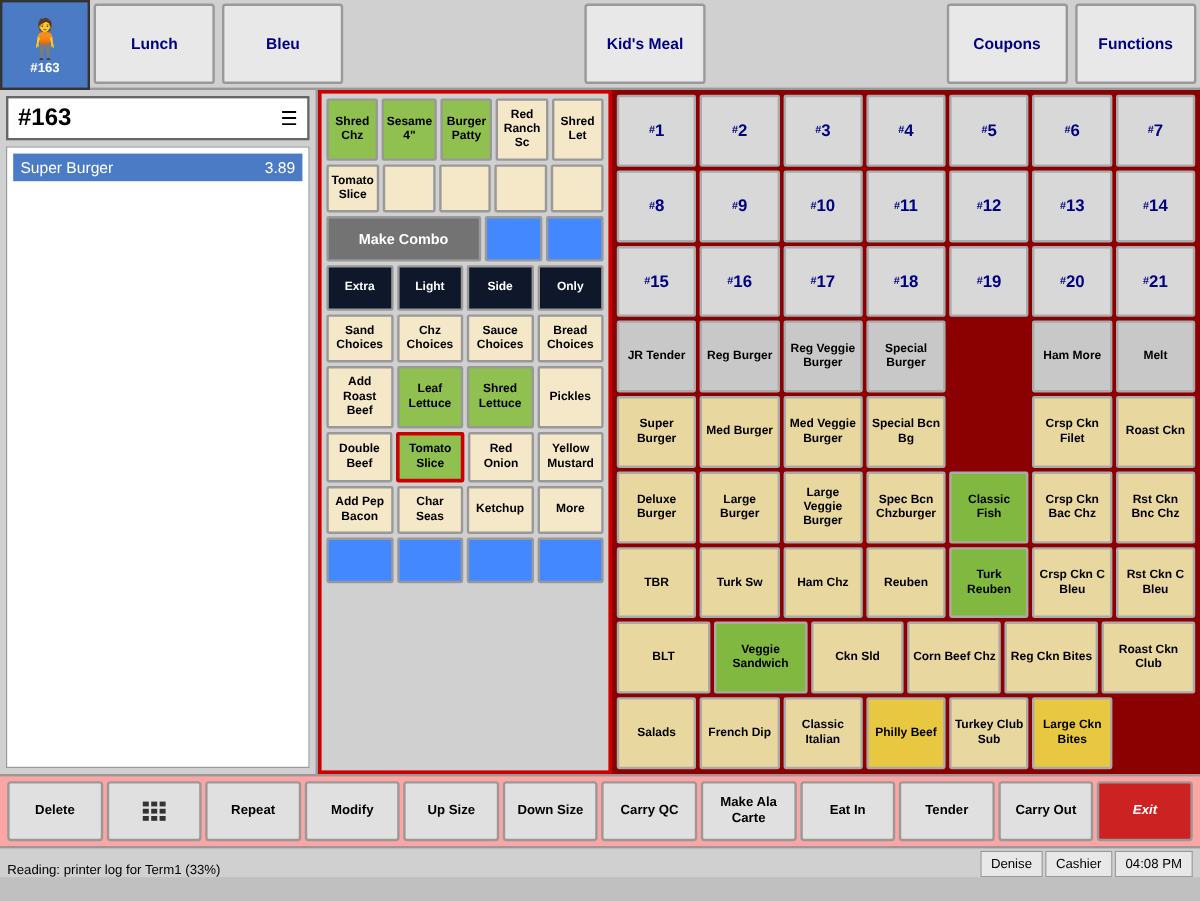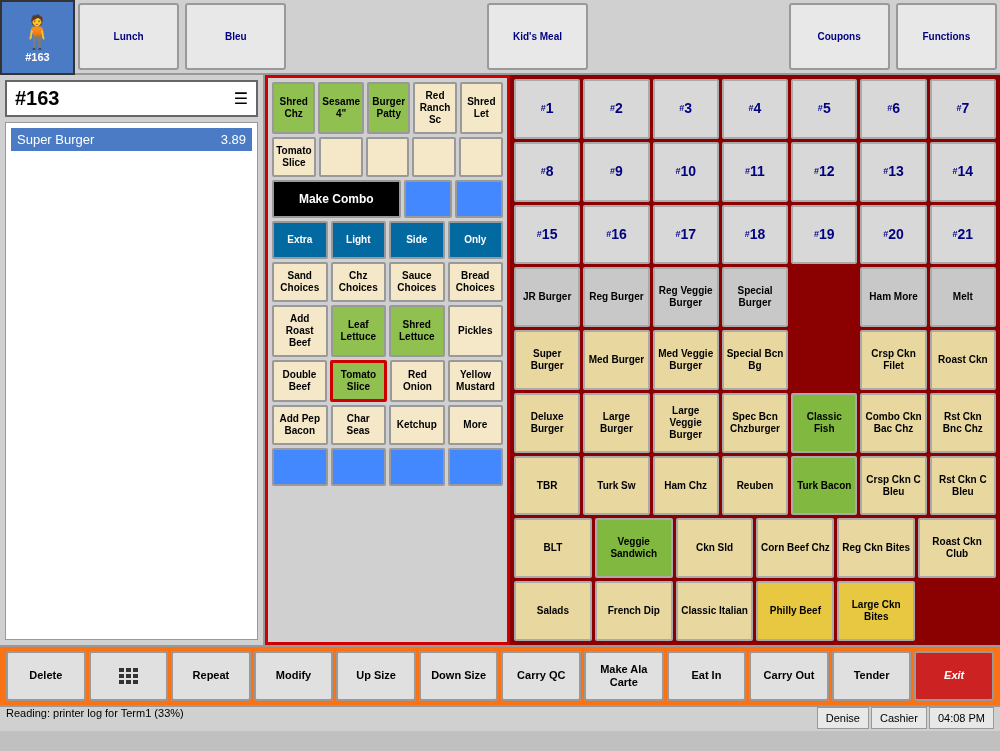--- a/index.html
+++ b/index.html
@@ -3,64 +3,64 @@
   <meta charset="utf-8">
   <style>
     * { box-sizing: border-box; margin: 0; padding: 0; }
     body { width: 1000px; height: 751px; background: #c0c0c0; font-family: Arial, sans-serif; overflow: hidden; position: relative; }
 
     
     .top-nav { display: flex; height: 75px; background: #d0d0d0; border-bottom: 2px solid #999; }
     .top-nav-logo { width: 75px; height: 75px; background: #4a7bc4; display: flex; flex-direction: column; align-items: center; justify-content: center; border: 2px solid #333; flex-shrink: 0; }
     .top-nav-logo .person-icon { color: white; font-size: 32px; }
     .top-nav-logo .num-label { color: white; font-size: 11px; font-weight: bold; }
-    .nav-btn { flex: 1; background: #e8e8e8; border: 2px solid #999; display: flex; align-items: center; justify-content: center; font-size: 10px; font-weight: bold; color: #000080; cursor: pointer; margin: 3px; border-radius: 3px; }
+    .nav-btn { flex: 1; background: #e8e8e8; border: 2px solid #999; display: flex; align-items: center; justify-content: center; font-size: 13px; font-weight: bold; color: #000080; cursor: pointer; margin: 3px; border-radius: 3px; }
     .nav-spacer { flex: 2; }
 
     
     .main-area { display: flex; height: 570px; }
 
     
     .left-panel { width: 265px; background: #d0d0d0; border-right: 2px solid #999; display: flex; flex-direction: column; }
     .order-header { display: flex; align-items: center; background: white; border: 2px solid #666; margin: 5px; padding: 5px 8px; }
     .order-num { font-size: 20px; font-weight: bold; flex: 1; }
     .order-icon { font-size: 16px; cursor: pointer; }
     .order-items { flex: 1; padding: 5px; background: white; margin: 0 5px 5px 5px; border: 1px solid #999; }
     .order-item { background: #4a7bc4; color: white; padding: 4px 6px; margin-bottom: 2px; display: flex; justify-content: space-between; font-size: 13px; }
 
     
     .modifier-panel { width: 245px; border: 3px solid #cc0000; background: #d0d0d0; padding: 4px; display: flex; flex-direction: column; gap: 3px; z-index: 10; }
     .mod-row { display: flex; gap: 3px; justify-content: space-between; }
     .mod-btn { flex: 1; padding: 6px 2px; font-size: 10px; font-weight: bold; text-align: center; cursor: pointer; border: 2px solid #999; border-radius: 2px; line-height: 1.2; min-height: 38px; display: flex; align-items: center; justify-content: center; }
     .mod-btn-beige { background: #f5e8c8; color: #000; }
     .mod-btn-green { background: #90c050; color: #000; }
     .mod-btn-blue { background: #4488ff; color: white; }
-    .mod-btn-red { background: #0369a1; color: white; }
-    .combo-btn { background: #000000; color: white; font-size: 12px; font-weight: bold; flex: 3; }
+    .mod-btn-red { background: #0f172a; color: white; }
+    .combo-btn { background: #737373; color: white; font-size: 12px; font-weight: bold; flex: 3; }
 
     
     .right-panel { flex: 1; background: #8b0000; padding: 4px; display: flex; flex-direction: column; gap: 3px; }
     .menu-row { display: flex; gap: 3px; flex: 1; }
     .menu-btn { flex: 1; border: 2px solid #aaa; border-radius: 2px; display: flex; align-items: center; justify-content: center; text-align: center; font-size: 10px; font-weight: bold; cursor: pointer; padding: 2px; line-height: 1.2; min-width: 0; }
     .menu-btn-gray { background: #c8c8c8; color: #000; }
     .menu-btn-num { background: #d8d8d8; color: #000080; font-size: 14px; font-weight: bold; }
     .menu-btn-tan { background: #e8d8a0; color: #000; }
     .menu-btn-green { background: #80b840; color: #000; }
     .menu-btn-yellow { background: #e8c840; color: #000; }
     .menu-btn-empty { background: #8b0000; border-color: #8b0000; }
     .num-sup { font-size: 9px; vertical-align: super; }
 
     
-    .bottom-toolbar { height: 60px; background: #f97316; display: flex; align-items: center; gap: 3px; padding: 4px 6px; border-top: 2px solid #999; }
+    .bottom-toolbar { height: 60px; background: #fca5a5; display: flex; align-items: center; gap: 3px; padding: 4px 6px; border-top: 2px solid #999; }
     .tool-btn { flex: 1; height: 50px; background: #e0e0e0; border: 2px solid #999; border-radius: 3px; display: flex; align-items: center; justify-content: center; font-size: 11px; font-weight: bold; cursor: pointer; text-align: center; line-height: 1.2; }
     .tool-btn-red { background: #cc2222; color: white; font-style: italic; }
     .tool-btn-calc { background: #e0e0e0; }
 
     
-    .status-bar { height: 26px; background: #d0d0d0; border-top: 2px solid #999; display: flex; align-items: flex-start; font-size: 11px; padding: 0 6px; gap: 0; }
+    .status-bar { height: 26px; background: #d0d0d0; border-top: 2px solid #999; display: flex; align-items: flex-end; font-size: 11px; padding: 0 6px; gap: 0; }
     .status-left { flex: 1; }
     .status-section { border: 1px solid #999; padding: 2px 8px; background: #e8e8e8; height: 22px; display: flex; align-items: center; margin-left: 2px; font-size: 11px; }
   </style>
 </head>
 <body>
 
 <div class="top-nav">
   <div class="top-nav-logo">
     <div class="person-icon">🧍</div>
     <div class="num-label">#163</div>
@@ -181,21 +181,21 @@
       <div class="menu-btn menu-btn-num"><span class="num-sup">#</span>15</div>
       <div class="menu-btn menu-btn-num"><span class="num-sup">#</span>16</div>
       <div class="menu-btn menu-btn-num"><span class="num-sup">#</span>17</div>
       <div class="menu-btn menu-btn-num"><span class="num-sup">#</span>18</div>
       <div class="menu-btn menu-btn-num"><span class="num-sup">#</span>19</div>
       <div class="menu-btn menu-btn-num"><span class="num-sup">#</span>20</div>
       <div class="menu-btn menu-btn-num"><span class="num-sup">#</span>21</div>
     </div>
 
     <div class="menu-row">
-      <div class="menu-btn menu-btn-gray">JR Burger</div>
+      <div class="menu-btn menu-btn-gray">JR Tender</div>
       <div class="menu-btn menu-btn-gray">Reg Burger</div>
       <div class="menu-btn menu-btn-gray">Reg Veggie Burger</div>
       <div class="menu-btn menu-btn-gray">Special Burger</div>
       <div class="menu-btn menu-btn-empty"></div>
       <div class="menu-btn menu-btn-gray">Ham More</div>
       <div class="menu-btn menu-btn-gray">Melt</div>
     </div>
 
     <div class="menu-row">
       <div class="menu-btn menu-btn-tan">Super Burger</div>
@@ -206,48 +206,49 @@
       <div class="menu-btn menu-btn-tan">Crsp Ckn Filet</div>
       <div class="menu-btn menu-btn-tan">Roast Ckn</div>
     </div>
 
     <div class="menu-row">
       <div class="menu-btn menu-btn-tan">Deluxe Burger</div>
       <div class="menu-btn menu-btn-tan">Large Burger</div>
       <div class="menu-btn menu-btn-tan">Large Veggie Burger</div>
       <div class="menu-btn menu-btn-tan">Spec Bcn Chzburger</div>
       <div class="menu-btn menu-btn-green">Classic Fish</div>
-      <div class="menu-btn menu-btn-tan">Combo Ckn Bac Chz</div>
+      <div class="menu-btn menu-btn-tan">Crsp Ckn Bac Chz</div>
       <div class="menu-btn menu-btn-tan">Rst Ckn Bnc Chz</div>
     </div>
 
     <div class="menu-row">
       <div class="menu-btn menu-btn-tan">TBR</div>
       <div class="menu-btn menu-btn-tan">Turk Sw</div>
       <div class="menu-btn menu-btn-tan">Ham Chz</div>
       <div class="menu-btn menu-btn-tan">Reuben</div>
-      <div class="menu-btn menu-btn-green">Turk Bacon</div>
+      <div class="menu-btn menu-btn-green">Turk Reuben</div>
       <div class="menu-btn menu-btn-tan">Crsp Ckn C Bleu</div>
       <div class="menu-btn menu-btn-tan">Rst Ckn C Bleu</div>
     </div>
 
     <div class="menu-row">
       <div class="menu-btn menu-btn-tan">BLT</div>
       <div class="menu-btn menu-btn-green">Veggie Sandwich</div>
       <div class="menu-btn menu-btn-tan">Ckn Sld</div>
       <div class="menu-btn menu-btn-tan">Corn Beef Chz</div>
       <div class="menu-btn menu-btn-tan">Reg Ckn Bites</div>
       <div class="menu-btn menu-btn-tan">Roast Ckn Club</div>
     </div>
 
     <div class="menu-row">
       <div class="menu-btn menu-btn-tan">Salads</div>
       <div class="menu-btn menu-btn-tan">French Dip</div>
       <div class="menu-btn menu-btn-tan">Classic Italian</div>
       <div class="menu-btn menu-btn-yellow">Philly Beef</div>
+      <div class="menu-btn menu-btn-tan">Turkey Club Sub</div>
       <div class="menu-btn menu-btn-yellow">Large Ckn Bites</div>
       <div class="menu-btn menu-btn-empty"></div>
     </div>
   </div>
 </div>
 
 <div class="bottom-toolbar">
   <div class="tool-btn">Delete</div>
   <div class="tool-btn tool-btn-calc">
     <div style="display:grid;grid-template-columns:repeat(3,5px);gap:2px;">
@@ -262,22 +263,22 @@
         <div style="width:5px;height:4px;background:#333;"></div>
     </div>
   </div>
   <div class="tool-btn">Repeat</div>
   <div class="tool-btn">Modify</div>
   <div class="tool-btn">Up Size</div>
   <div class="tool-btn">Down Size</div>
   <div class="tool-btn">Carry QC</div>
   <div class="tool-btn">Make Ala Carte</div>
   <div class="tool-btn">Eat In</div>
+  <div class="tool-btn">Tender</div>
   <div class="tool-btn">Carry Out</div>
-  <div class="tool-btn">Tender</div>
   <div class="tool-btn tool-btn-red">Exit</div>
 </div>
 
 <div class="status-bar">
   <div class="status-left">Reading: printer log for Term1 (33%)</div>
   <div class="status-section">Denise</div>
   <div class="status-section">Cashier</div>
   <div class="status-section">04:08 PM</div>
 </div>
 

